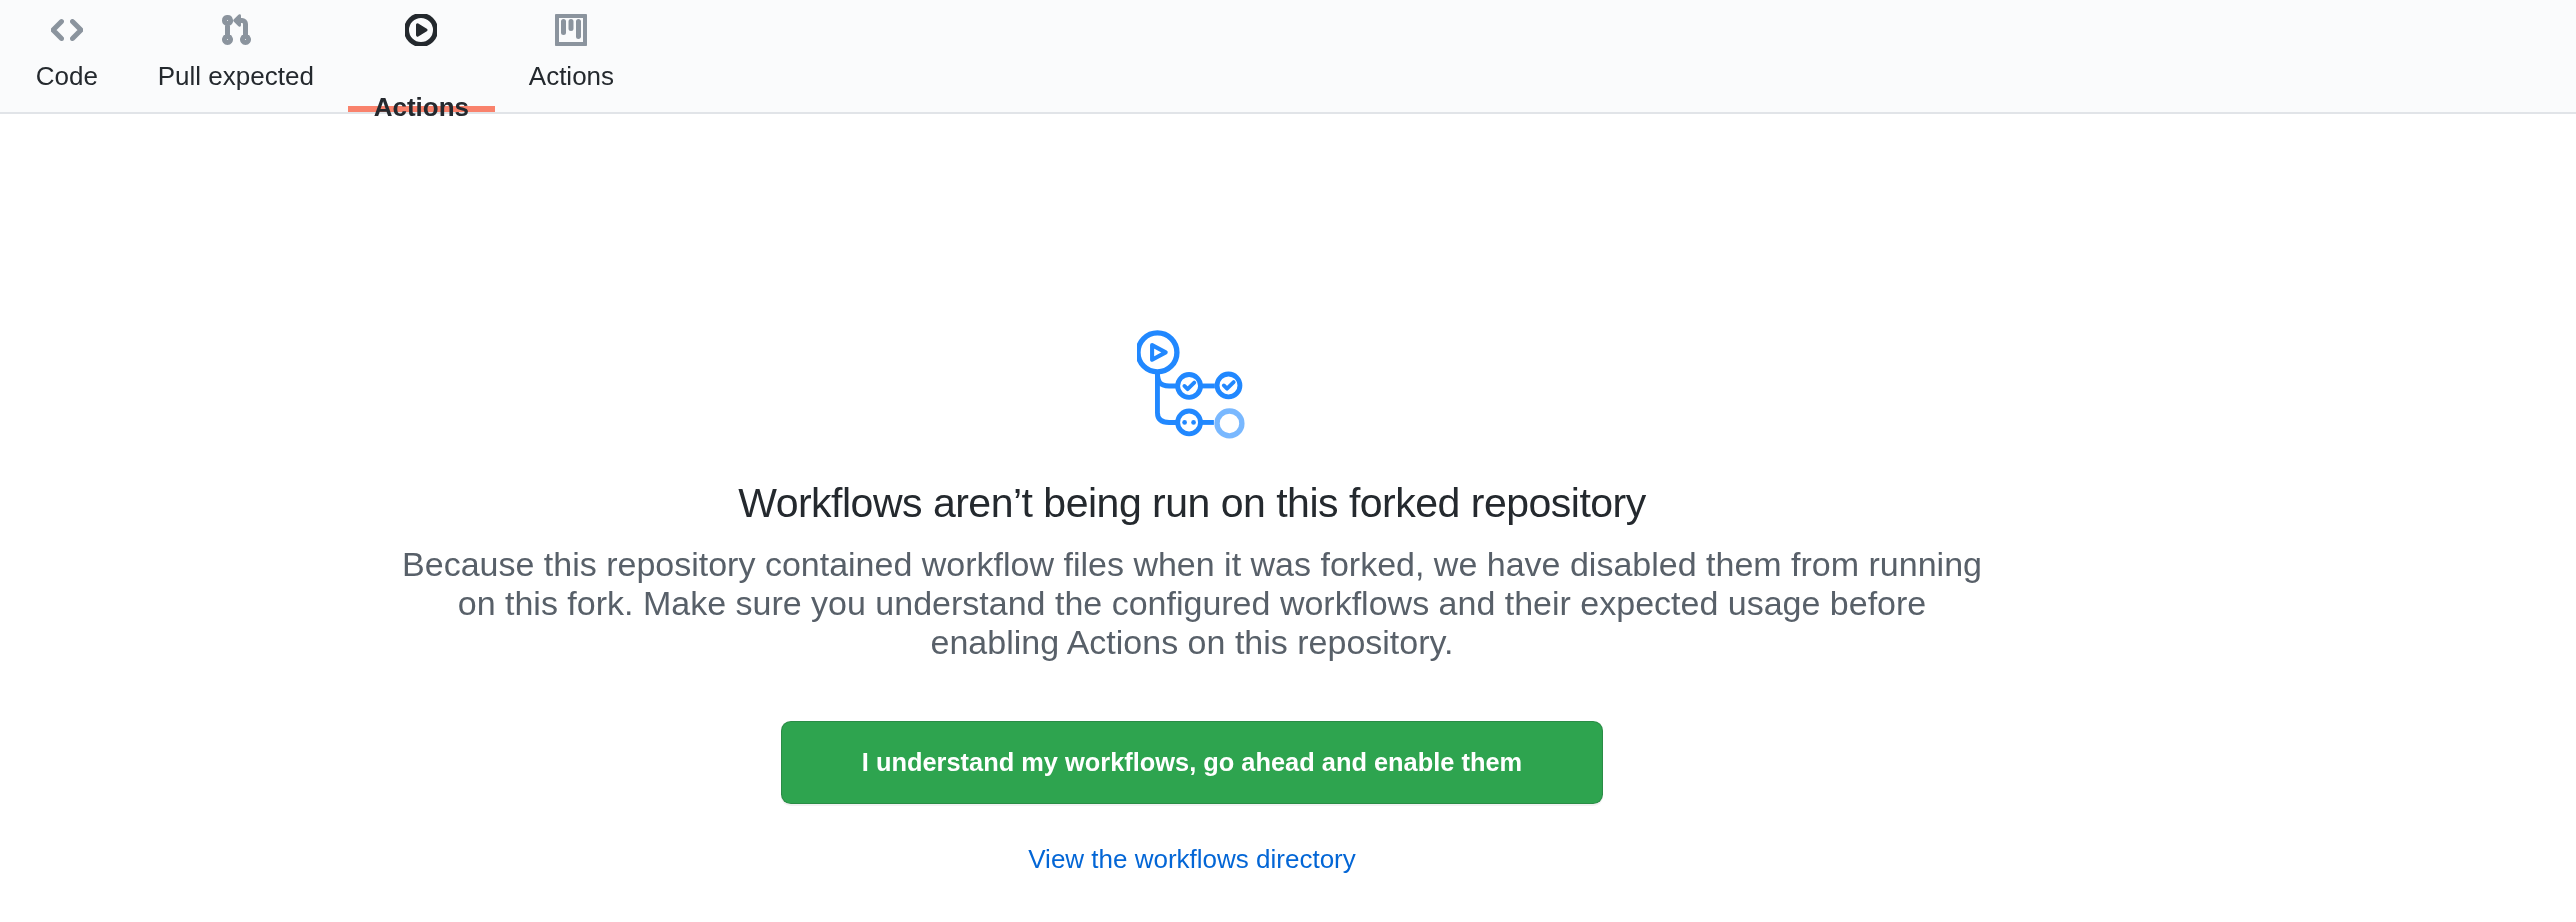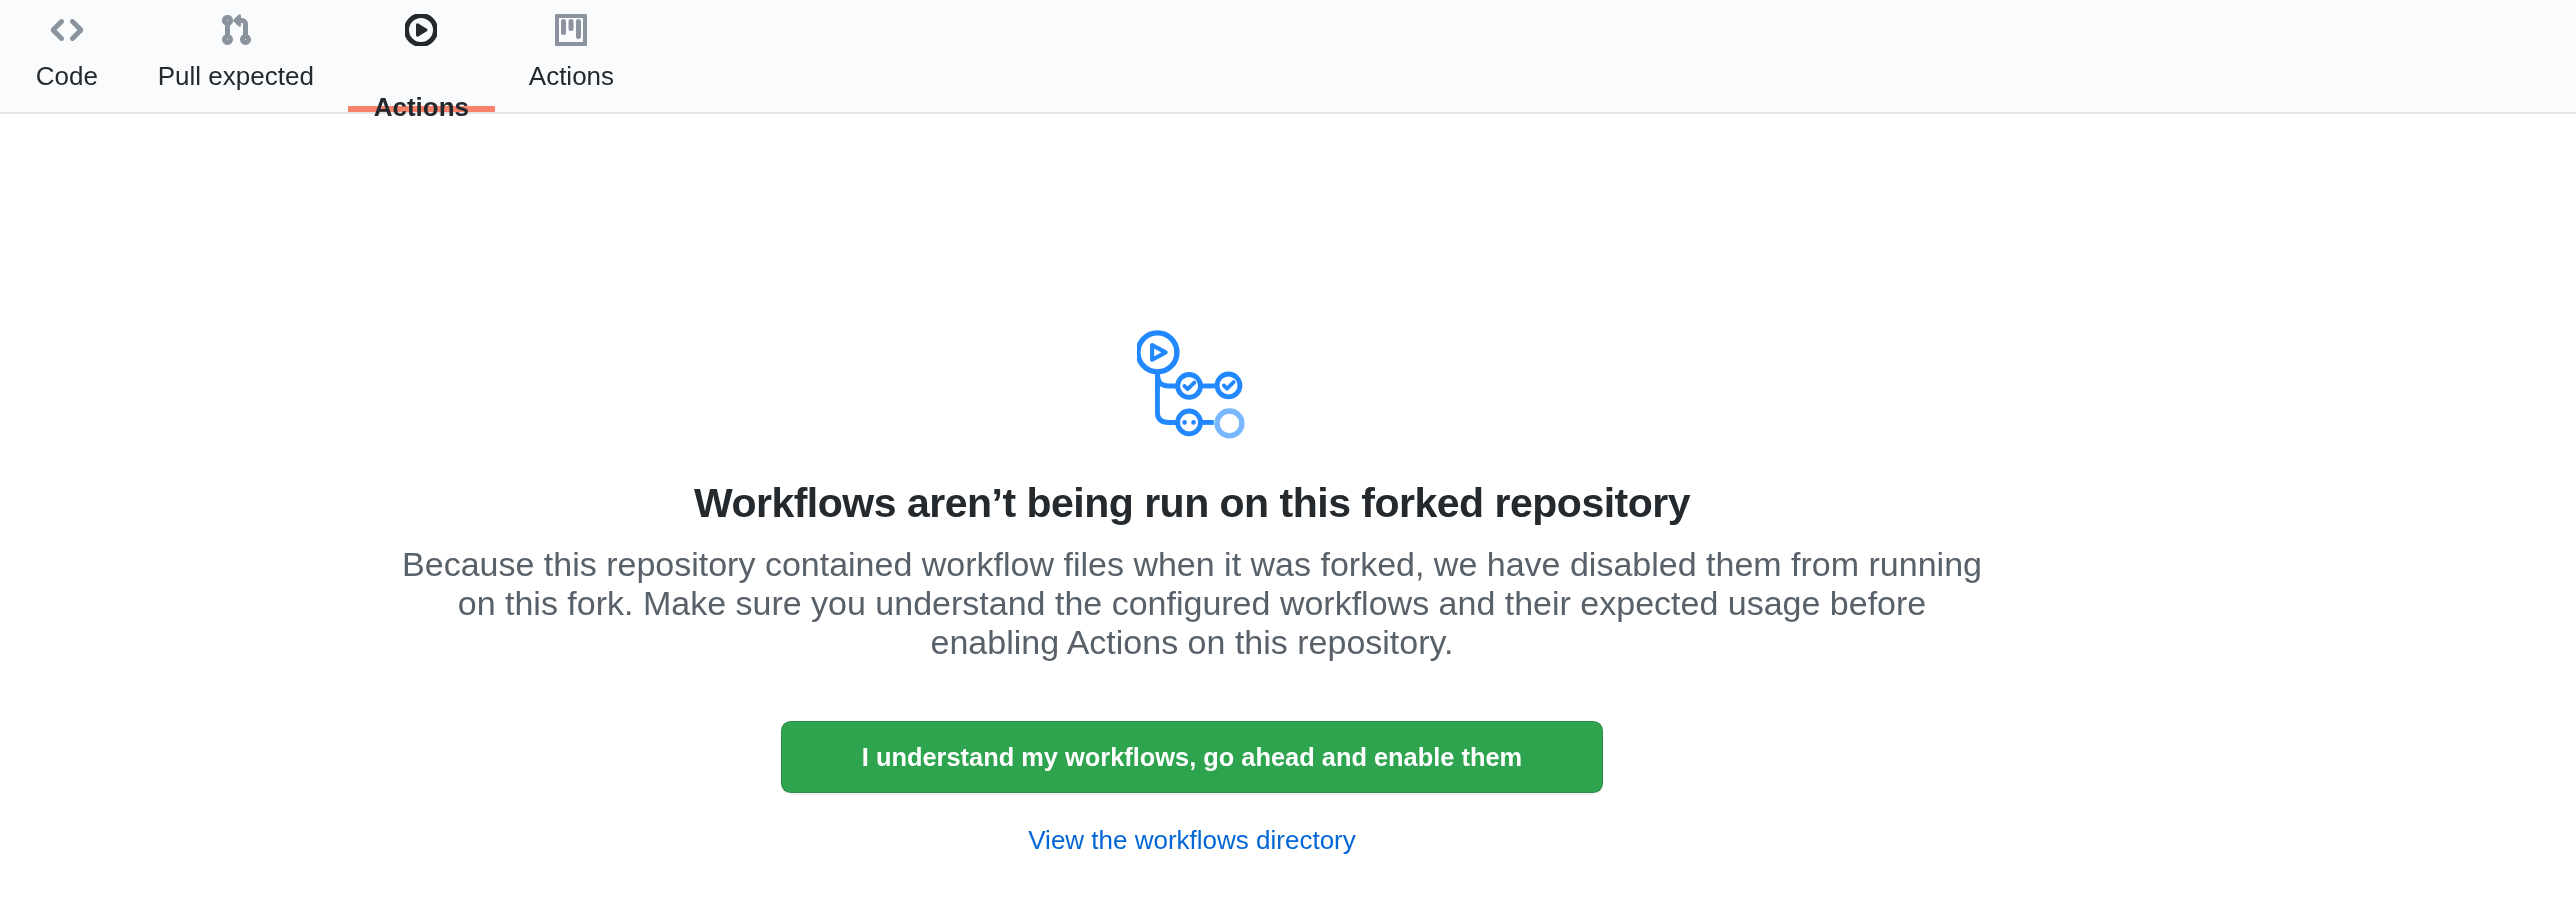--- a/index.html
+++ b/index.html
@@ -40,48 +40,48 @@
   .gear-icon path, .gear-icon circle, .gear-icon line { fill: none; }
 
   
   .main { width: 2384px; text-align: center; }
   .illustration { margin-top: 216px; }
   .illustration svg { display: inline-block; }
   .bs-title {
     margin-top: 35px;
     font-size: 41px;
     line-height: 51px;
-    font-weight: bold;
+    font-weight: normal;
     color: #24292e;
     letter-spacing: -0.5px;
   }
   .bs-desc {
     margin: 15.6px auto 0;
     max-width: 1583px;
     font-size: 34px;
     line-height: 39px;
     color: #586069;
   }
   .bs-button {
     display: inline-block;
     margin-top: 59px;
-    height: 72px;
+    height: 83px;
     line-height: 64px;
     padding: 0 80px;
     background: #2ea44f;
     color: #ffffff;
     font-size: 25.4px;
     font-weight: bold;
     font-family: inherit;
     border: 1px solid rgba(27,31,35,0.18);
     border-radius: 9.8px;
     box-shadow: 0 2px 0 rgba(27,31,35,0.06);
     cursor: pointer;
   }
-  .bs-link-row { margin-top: 32px; }
+  .bs-link-row { margin-top: 40px; }
   .bs-link {
     font-size: 26px;
     color: #0366d6;
     text-decoration: none;
     cursor: pointer;
   }
 </style>
 </head>
 <body>
 

